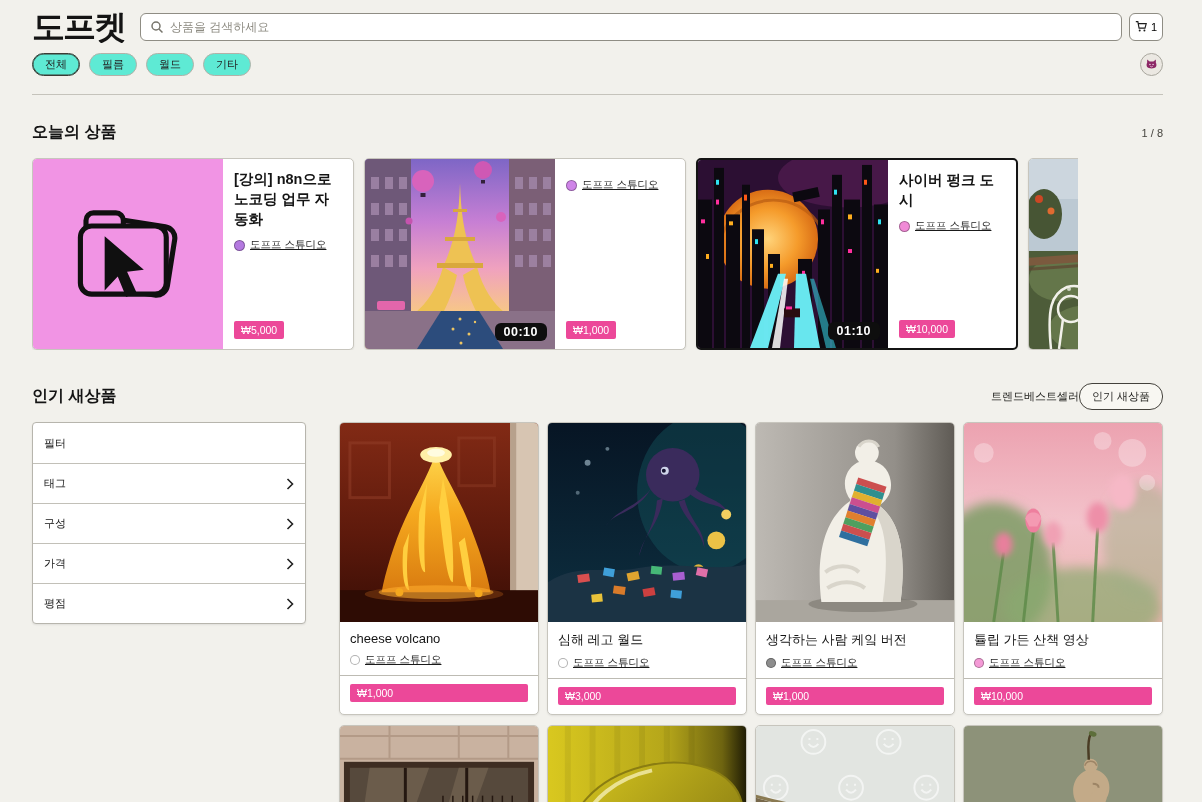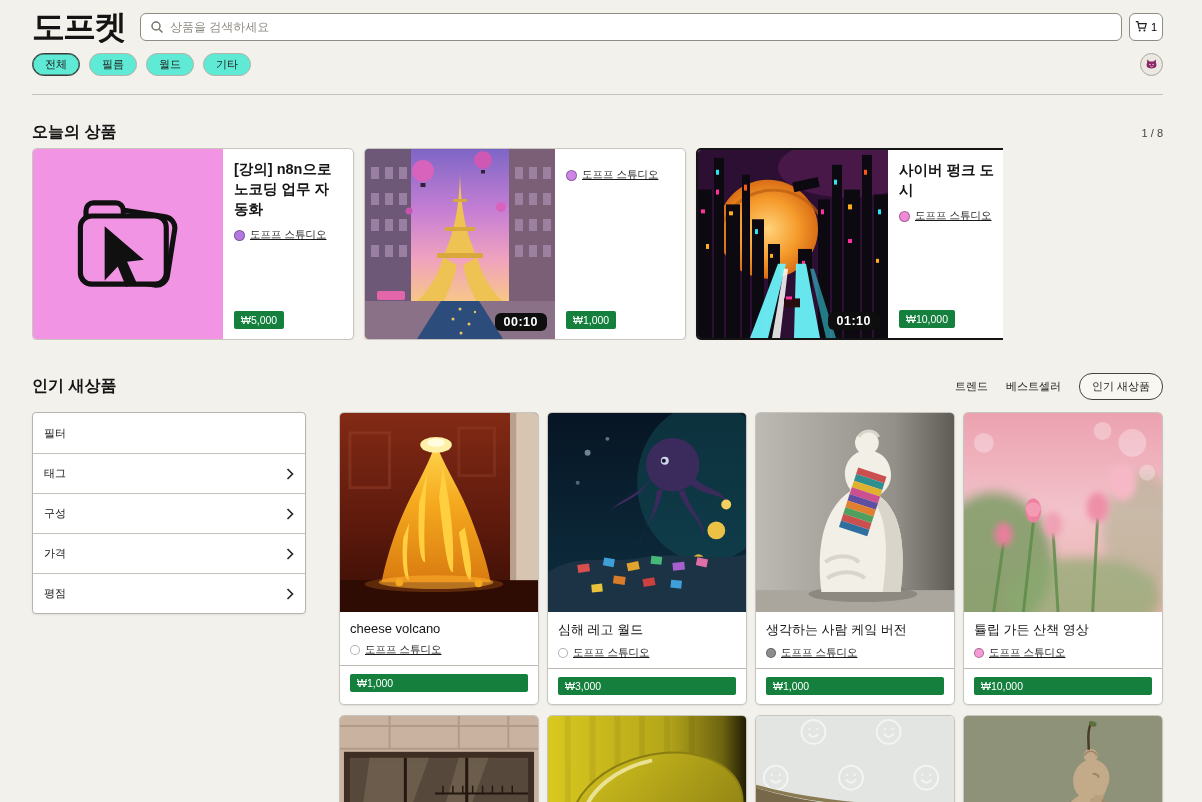--- a/index.html
+++ b/index.html
@@ -18,35 +18,35 @@
   .chip.selected{border-color:#3c3a34;box-shadow:inset 0 0 0 .5px #3c3a34}
   .avatar{margin-left:auto;width:23px;height:23px;border-radius:50%;background:#ebe8e2;border:1px solid #a9a79e;display:flex;align-items:center;justify-content:center;cursor:pointer;padding:0}
   .hdivider{margin-top:18px;border-bottom:1px solid #c5c3bb}
   
   .today{margin:27px 39px 0 32px}
   .popular{margin:33px 39px 0 32px}
   .sechead{display:flex;align-items:center;justify-content:space-between}
   .sectitle{font-size:16px;font-weight:bold}
   .pagination{font-size:11px;color:#45433d}
   
-  .carousel{margin-top:5px;display:flex;gap:10px;width:971px;overflow:hidden}
+  .carousel{margin-top:15px;display:flex;gap:10px;width:1046px;overflow:hidden}
   .hcard{flex:0 0 322px;height:192px;background:#fff;border:1px solid #c7c5bd;border-radius:5px;box-shadow:0 1px 2px rgba(0,0,0,.10);display:flex;overflow:hidden;cursor:pointer}
   .hcard.highlighted{border:2px solid #141414}
   .himg{width:190px;flex:none;position:relative;overflow:hidden}
   .himg svg{display:block;width:100%;height:100%}
   .himg.flat{display:flex;align-items:center;justify-content:center}
   .hinfo{flex:1;padding:10px 10px 10px 11px;display:flex;flex-direction:column;min-width:0}
   .htitle{font-size:14.5px;font-weight:600;line-height:1.38}
   .creator{display:flex;align-items:center;gap:5px;margin-top:9px}
   .cdot{width:11px;height:11px;border-radius:50%;border:1px solid rgba(0,0,0,.30);flex:none}
   .clink{font-size:10.5px;text-decoration:underline;color:#1a1a1a;cursor:pointer;white-space:nowrap}
-  .price{margin-top:auto;align-self:flex-start;background:#15803d;color:#fff;font-size:10.5px;padding:3px 7px;border-radius:2px}
+  .price{margin-top:auto;align-self:flex-start;background:#ec4899;color:#fff;font-size:10.5px;padding:3px 7px;border-radius:2px}
   .duration{position:absolute;right:8px;bottom:8px;background:#0e0e0e;color:#fff;font-size:12.5px;font-weight:bold;padding:2px 9px;border-radius:6px;letter-spacing:.5px}
   
-  .tabs{display:flex;align-items:center;gap:18px}
+  .tabs{display:flex;align-items:center;}
   .tab{font-size:11px;color:#1d1d1a;cursor:pointer;background:none;border:none;font-family:inherit}
   .tab.selected{border:1px solid #44423c;border-radius:13px;padding:5px 12px;background:#f8f7f2}
   .pbody{display:flex;margin-top:12px;align-items:flex-start}
   .filters{width:274px;flex:none;background:#fff;border:1px solid #b7b5ad;border-radius:4px;box-shadow:0 1px 2px rgba(0,0,0,.08);overflow:hidden}
   .frow{height:40px;display:flex;align-items:center;justify-content:space-between;padding:0 11px;font-size:11px;border-top:1px solid #c2c0b8;cursor:pointer}
   .frow:first-child{border-top:none;cursor:default}
   .grid{margin-left:33px;flex:1;display:grid;grid-template-columns:repeat(4,200px);gap:10px 8px}
   .pcard{background:#fff;border:1px solid #c7c5bd;border-radius:5px;overflow:hidden;cursor:pointer;box-shadow:0 1px 2px rgba(0,0,0,.08)}
   .pimg{height:199px;position:relative;overflow:hidden}
   .pimg svg{display:block;width:100%;height:100%}

